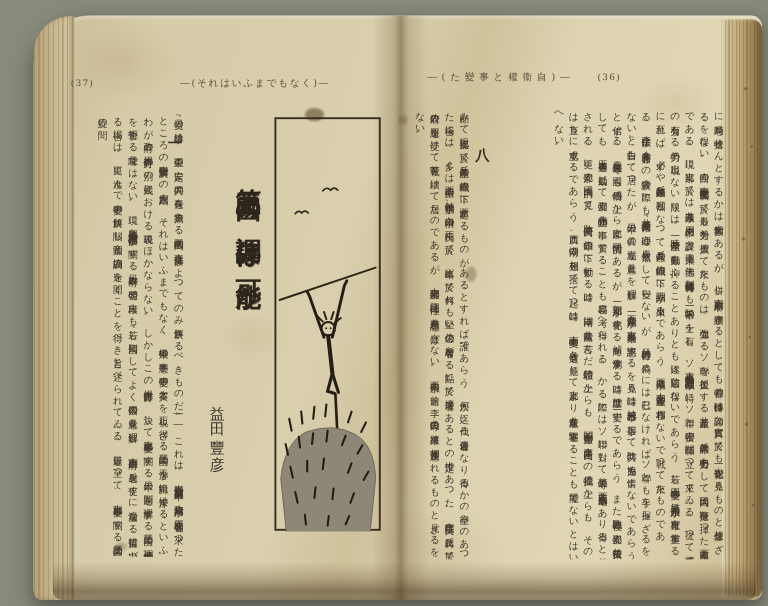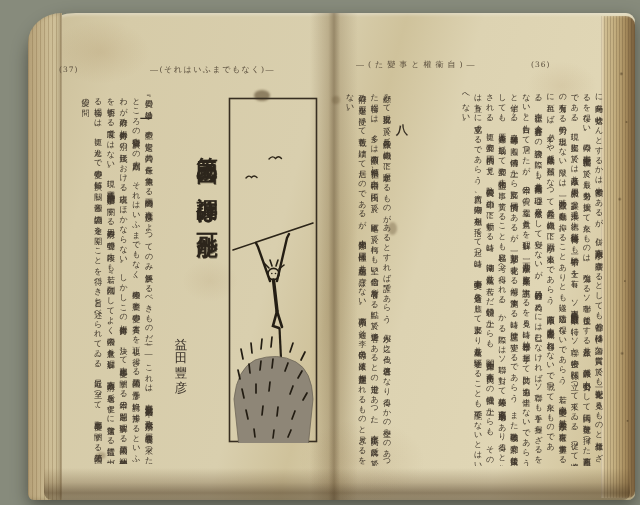--- a/index.html
+++ b/index.html
@@ -96,21 +96,21 @@
     writing-mode:vertical-rl;text-orientation:upright;
     font-size:12.5px;letter-spacing:14px;color:#3a322a;
   }
   .running-header{
     position:absolute;font-size:8px;color:#594d3c;letter-spacing:4px;white-space:nowrap;
   }
   .rh-left{left:150px;top:64px;letter-spacing:1.5px;}
   .rh-right{left:356px;top:59px;text-align:right;}
   .page-num{position:absolute;font-size:7.5px;color:#594d3c;letter-spacing:1px;}
   .pn-left{left:59px;top:65px;text-align:right;}
-  .pn-right{left:498px;top:60px;margin-left:33px;}
+  .pn-right{left:498px;top:60px;}
   .illus{position:absolute;left:228px;top:97px;}
 </style>
 </head>
 <body>
 
 <div class="book"></div>
 <div class="left-stack"></div>
 <div class="fore-edge"></div>
 <div class="gutter"></div>
 <div class="bottom-shade"></div>

